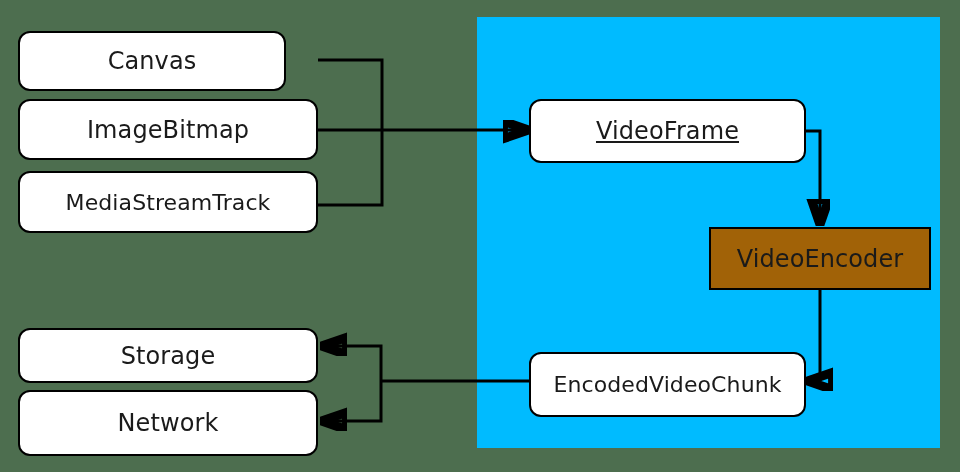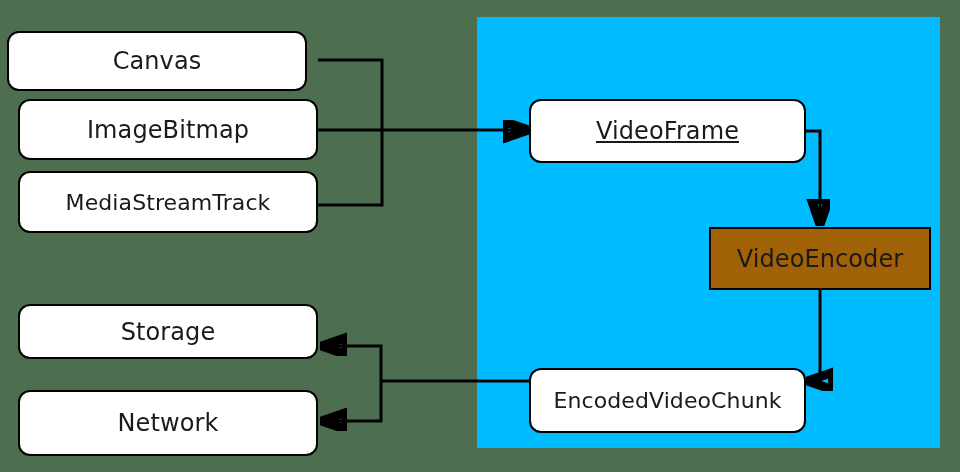--- a/index.html
+++ b/index.html
@@ -86,45 +86,45 @@
       <path d="M820,290 L820,381 L808,381" marker-end="url(#arrowhead)"></path>
     </g>
 
     <g>
       <line x1="529" y1="381" x2="381" y2="381"></line>
       <path d="M381,381 L381,346 L322,346" marker-end="url(#arrowhead)"></path>
       <path d="M381,381 L381,421 L322,421" marker-end="url(#arrowhead)"></path>
     </g>
   </svg>
 
-  <div class="node" style="left:7px; top:31px; width:300px; height:60px;">
+  <div class="node" style="left:18px; top:31px; width:268px; height:60px;">
     <span>Canvas</span>
   </div>
 
   <div class="node sm" style="left:18px; top:171px; width:300px; height:62px;">
     <span>MediaStreamTrack</span>
   </div>
 
   <div class="node" style="left:18px; top:99px; width:300px; height:61px;">
     <span>ImageBitmap</span>
   </div>
 
-  <div class="node" style="left:18px; top:304px; width:300px; height:55px;">
+  <div class="node" style="left:18px; top:328px; width:300px; height:55px;">
     <span>Storage</span>
   </div>
 
   <div class="node" style="left:18px; top:390px; width:300px; height:66px;">
     <span>Network</span>
   </div>
 
   <div class="node" style="left:529px; top:99px; width:277px; height:64px;text-decoration:underline;">
     <span>VideoFrame</span>
   </div>
 
   <div class="node sharp" style="left:709px; top:227px; width:222px; height:63px;">
     <span>VideoEncoder</span>
   </div>
 
-  <div class="node sm" style="left:529px; top:368px; width:277px; height:65px;">
+  <div class="node sm" style="left:529px; top:352px; width:277px; height:65px;">
     <span>EncodedVideoChunk</span>
   </div>
 
 </div>
 
 </body></html>

